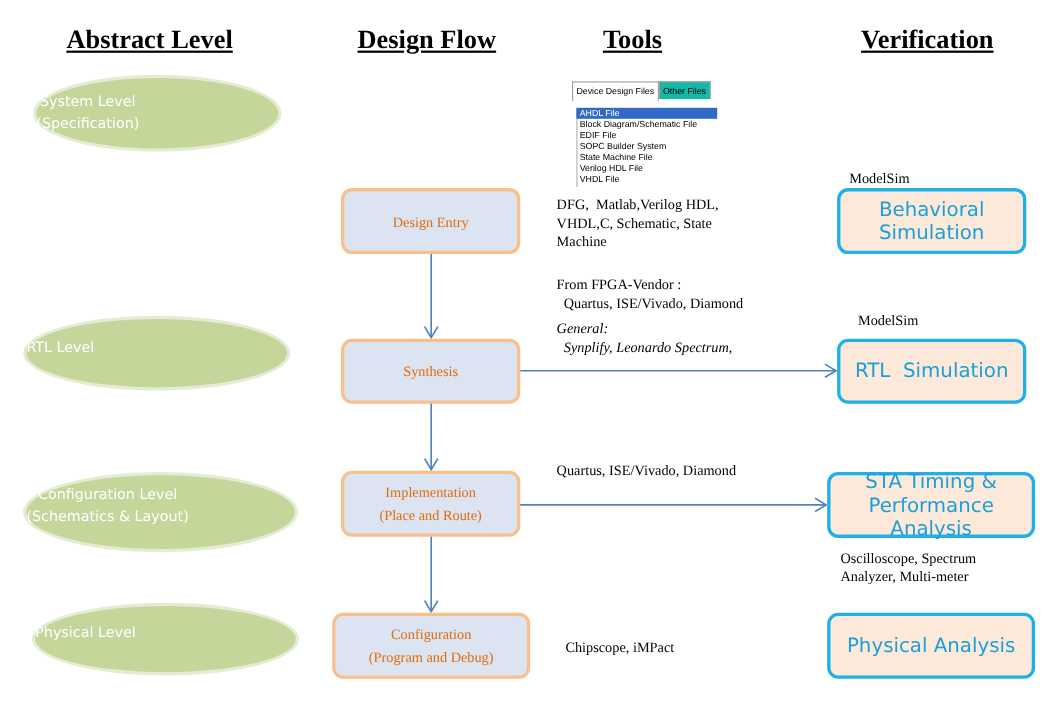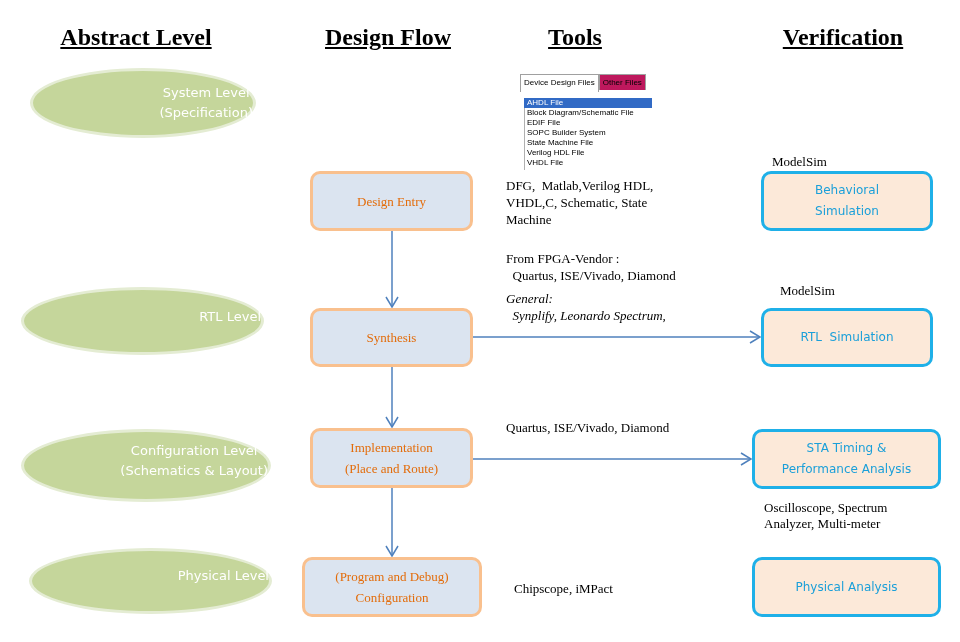--- a/index.html
+++ b/index.html
@@ -1,25 +1,25 @@
 <!DOCTYPE html>
 <html><head>
 <meta charset="utf-8">
 <style>
   html, body { margin:0; padding:0; background:#ffffff; }
   body { width:960px; height:642px; position:relative; overflow:hidden; font-family:"Liberation Sans", sans-serif; }
   .hdr { position:absolute; top:8px; font-family:"Liberation Serif", serif; font-weight:bold; font-size:24px; text-decoration:underline; color:#000; white-space:nowrap; transform:translateX(-50%);margin-top:16px; }
-  .ell { position:absolute; background:#c5d69b; border:3px solid #e4ecd3; border-radius:50%; box-sizing:border-box; display:flex; align-items:center; justify-content:flex-end; text-align:center; color:#ffffff; font-family:"DejaVu Sans", sans-serif; font-size:13px; line-height:20px; }
+  .ell { position:absolute; background:#c5d69b; border:3px solid #e4ecd3; border-radius:50%; box-sizing:border-box; display:flex; align-items:center; justify-content:flex-start; text-align:center; color:#ffffff; font-family:"DejaVu Sans", sans-serif; font-size:13px; line-height:20px; }
   .flow { position:absolute; background:#dbe4f0; border:3px solid #f9c08e; border-radius:10px; box-sizing:border-box; display:flex; align-items:center; justify-content:center; text-align:center; color:#e36c0a; font-family:Liberation Serif, serif; font-size:13px; line-height:21px; }
-  .ver { position:absolute; background:#fce9d9; border:3px solid #1fb0e8; border-radius:10px; box-sizing:border-box; display:flex; align-items:center; justify-content:center; text-align:center; color:#1a9fd9; font-family:"DejaVu Sans", sans-serif; font-size:12px; line-height:21px; }
+  .ver { position:absolute; background:#fce9d9; border:3px solid #1fb0e8; border-radius:10px; box-sizing:border-box; display:flex; align-items:center; justify-content:center; text-align:center; color:#1a9fd9; font-family:"DejaVu Sans", sans-serif; font-size:18px; line-height:21px; }
   .tool { position:absolute; font-family:"Liberation Serif", serif; font-size:13px; line-height:17px; color:#000; white-space:pre; }
   .lines { position:absolute; left:0; top:0; }
   .dlg { position:absolute; left:520px; top:74px; width:132px; height:96px; font-family:"Liberation Sans", sans-serif; font-size:8px; color:#000; }
   .dlg .tabs { position:absolute; left:0; top:0; height:17px; display:flex; }
-  .dlg .tab { height:15px; line-height:15px; padding:0 3px; border:1px solid #a0a0a0; border-bottom:none; background:#be185d; margin-right:0; }
+  .dlg .tab { height:15px; line-height:15px; padding:0 3px; border:1px solid #a0a0a0; border-bottom:none; background:#14b8a6; margin-right:0; }
   .dlg .tab.active { background:#ffffff; height:17px; }
   .dlg .list { position:absolute; left:4px; top:24px; width:128px; }
   .dlg .item { height:10px; line-height:10px; padding-left:3px; white-space:nowrap; }
   .dlg .item.sel { background:#316ac5; color:#fff; }
   .dlg .edge { position:absolute; left:4px; top:24px; width:1px; height:72px; background:#b0b0b0; }
 </style>
 </head>
 <body>
 
 <div class="hdr" style="left:136px;">Abstract Level</div>
@@ -72,22 +72,22 @@
   <div>Synthesis</div>
 </div>
 <div class="flow" style="left:310px; top:428px; width:163px; height:60px;">
   <div>
       <div>Implementation</div>
       <div>(Place and Route)</div>
     </div>
 </div>
 <div class="flow" style="left:302px; top:557px; width:180px; height:60px;">
   <div>
+      <div>Configuration</div>
       <div>(Program and Debug)</div>
-      <div>Configuration</div>
     </div>
 </div>
 
 <div class="dlg">
   <div class="tabs">
     <div class="tab active">Device Design Files</div>
     <div class="tab">Other Files</div>
   </div>
   <div class="edge"></div>
   <div class="list">

